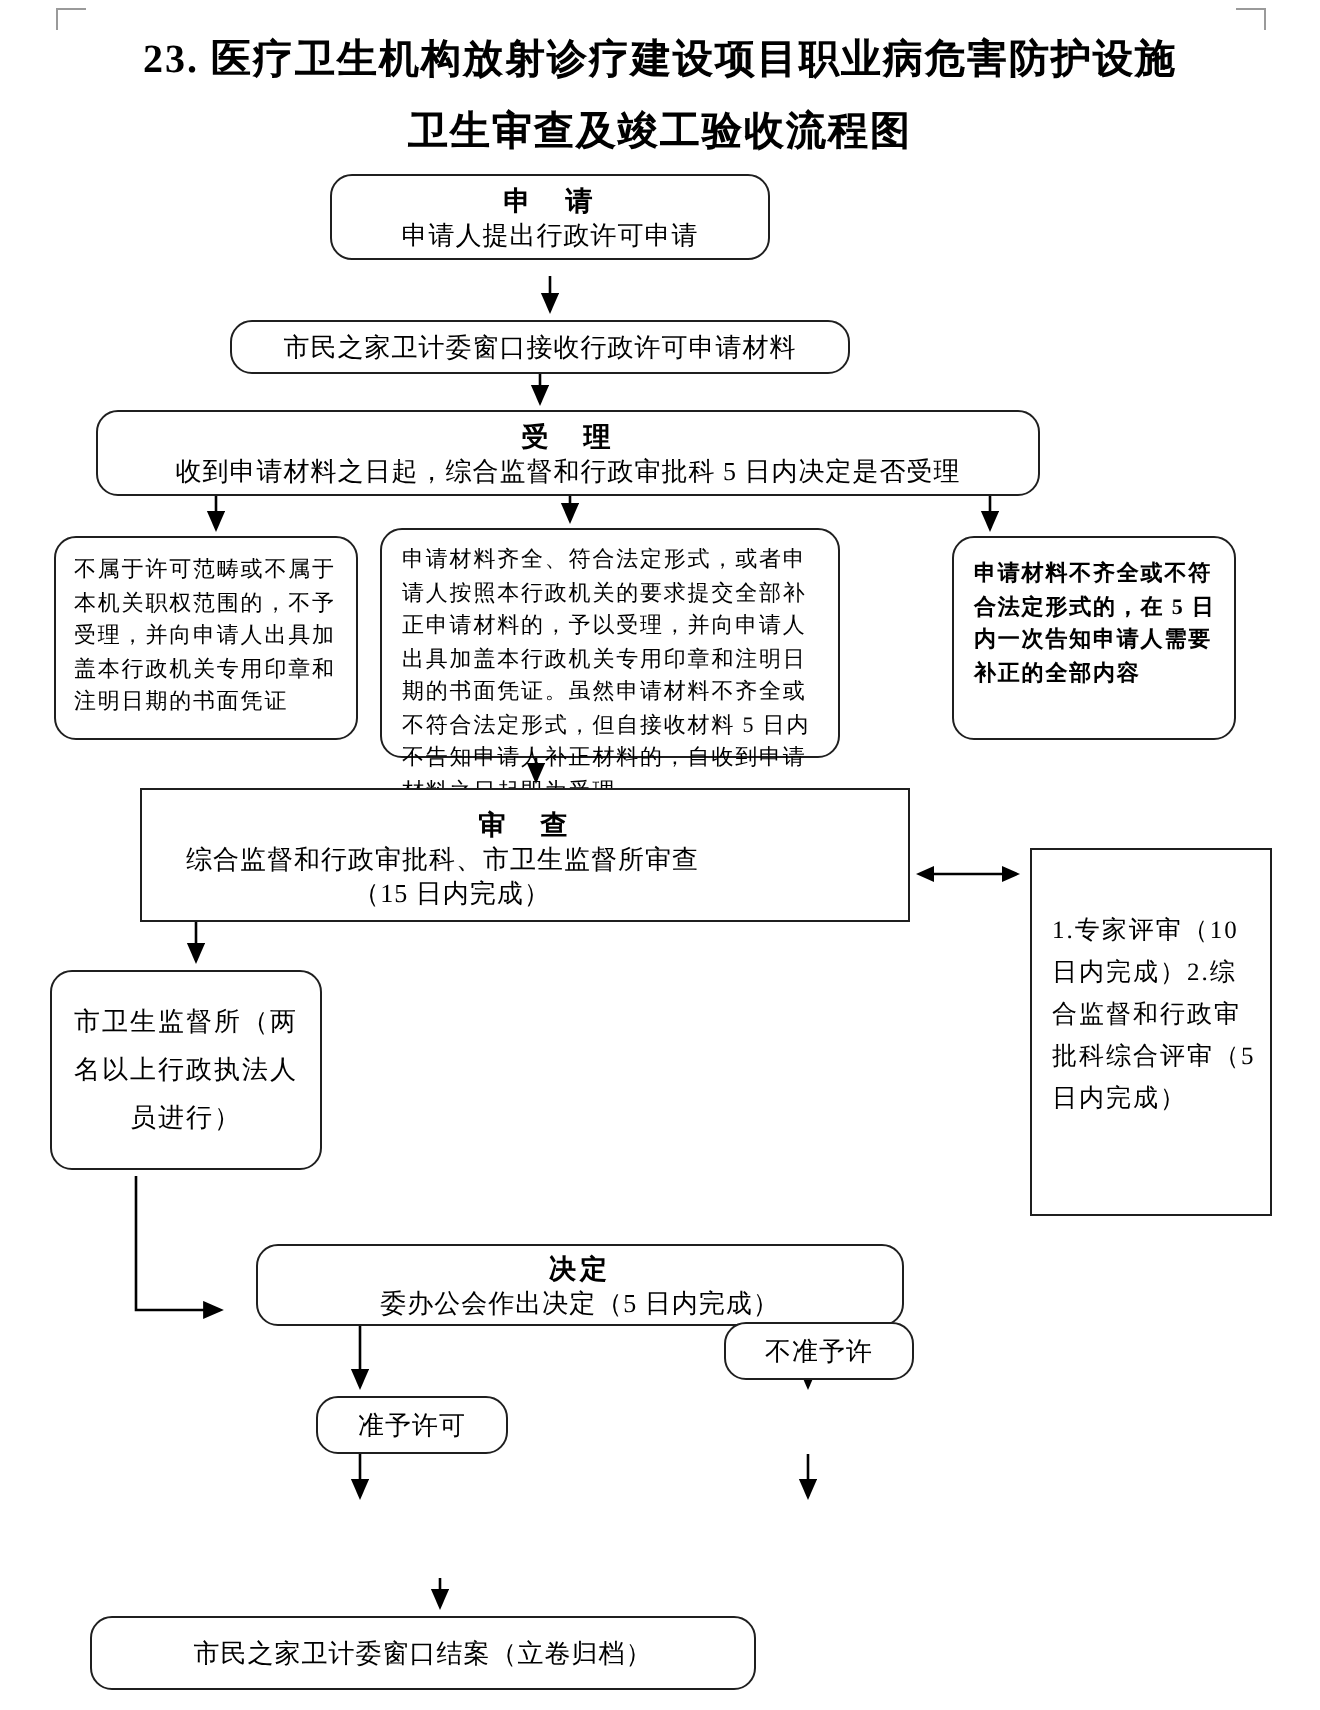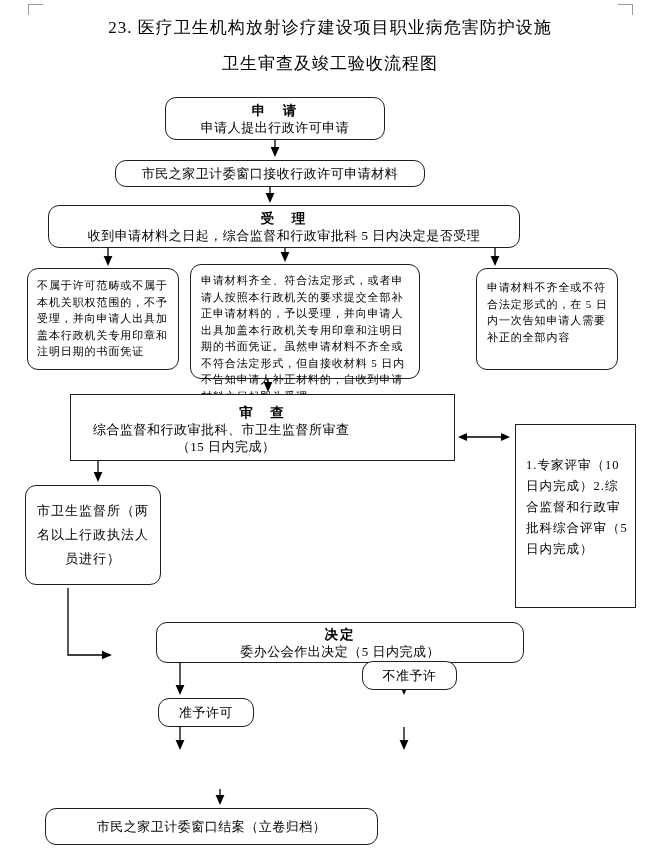--- a/index.html
+++ b/index.html
@@ -1,47 +1,47 @@
 <!DOCTYPE html>
 <html><head>
 <meta charset="utf-8">
 <style>
   html,body{margin:0;padding:0;background:#e8e8e8;}
   #page{position:relative;width:660px;height:855px;background:#fff;overflow:hidden;
         font-family:"Liberation Serif","DejaVu Serif",serif;color:#000;}
-  .title{position:absolute;left:0;width:660px;text-align:center;font-weight:normal;
-         font-size:17px;letter-spacing:1px;}
+  .title{position:absolute;left:0;width:660px;text-align:center;font-weight:bold;
+         font-size:20px;letter-spacing:1px;}
   #title1{top:16px;}
   #title2{top:52px;}
   .box{position:absolute;box-sizing:border-box;border:1.6px solid #1f1f1f;background:#fff;z-index:2;}
   .rd{border-radius:11px;}
   .ctr{display:flex;flex-direction:column;justify-content:center;align-items:center;text-align:center;}
   .bt{font-weight:bold;font-size:13.5px;letter-spacing:2px;line-height:17px;}
   .bd{font-size:13px;letter-spacing:0.5px;line-height:17px;}
   .sm{font-size:11px;line-height:16.5px;letter-spacing:0.9px;text-align:left;}
   svg.wires{position:absolute;left:0;top:0;z-index:1;pointer-events:none;}
   .corner{position:absolute;width:14px;height:10px;z-index:0;}
   #cornerL{left:28px;top:4px;border-left:1px solid #9a9a9a;border-top:1px solid #9a9a9a;}
   #cornerR{left:618px;top:4px;border-right:1px solid #9a9a9a;border-top:1px solid #9a9a9a;}
 
-  #nApply{left:165px;top:97px;width:220px;height:43px;text-align:center;}
+  #nApply{left:165px;top:87px;width:220px;height:43px;text-align:center;}
   #nWindow{left:115px;top:160px;width:310px;height:27px;}
   #nAccept{left:48px;top:205px;width:472px;height:43px;}
   #nReject{left:27px;top:268px;width:152px;height:102px;padding:8px 6px 4px 9px;}
   #nAcceptRule{left:190px;top:264px;width:230px;height:115px;padding:7px 8px 18px 10px;}
-  #nSupplement{left:476px;top:268px;width:142px;height:102px;padding:10px 8px 4px 10px;}
+  #nSupplement{left:476px;top:268px;width:142px;height:102px;padding:10px 8px 4px 10px;font-weight:bold;}
   #nReview{left:70px;top:394px;width:385px;height:67px;padding-top:4px;}
   #nReview .bd{align-self:flex-start;padding-left:22px;}
   #nReview .note{font-size:13px;letter-spacing:0.5px;line-height:17px;align-self:flex-start;
                  width:310px;text-align:center;}
   #nEval{left:515px;top:424px;width:121px;height:184px;padding:30px 6px 0 10px;
          font-size:12.5px;line-height:21px;letter-spacing:1px;text-align:left;}
   #nSupervisor{left:25px;top:485px;width:136px;height:100px;padding:6px 8px;
                font-size:13px;line-height:24px;letter-spacing:1px;}
-  #nDecision{left:128px;top:622px;width:368px;height:41px;margin-left:28px;}
+  #nDecision{left:128px;top:622px;width:324px;height:41px;}
   #nApprove{left:158px;top:698px;width:96px;height:29px;}
   #nDisapprove{left:362px;top:661px;width:95px;height:29px;}
   #nDeliver{left:97px;top:752px;width:391px;height:37px;}
   #nClose{left:45px;top:808px;width:333px;height:37px;}
   #nRemark{left:502px;top:762px;width:113px;height:64px;padding:7px 4px;
            font-size:12px;line-height:18px;letter-spacing:0.5px;}
 </style>
 </head>
 <body>
 

